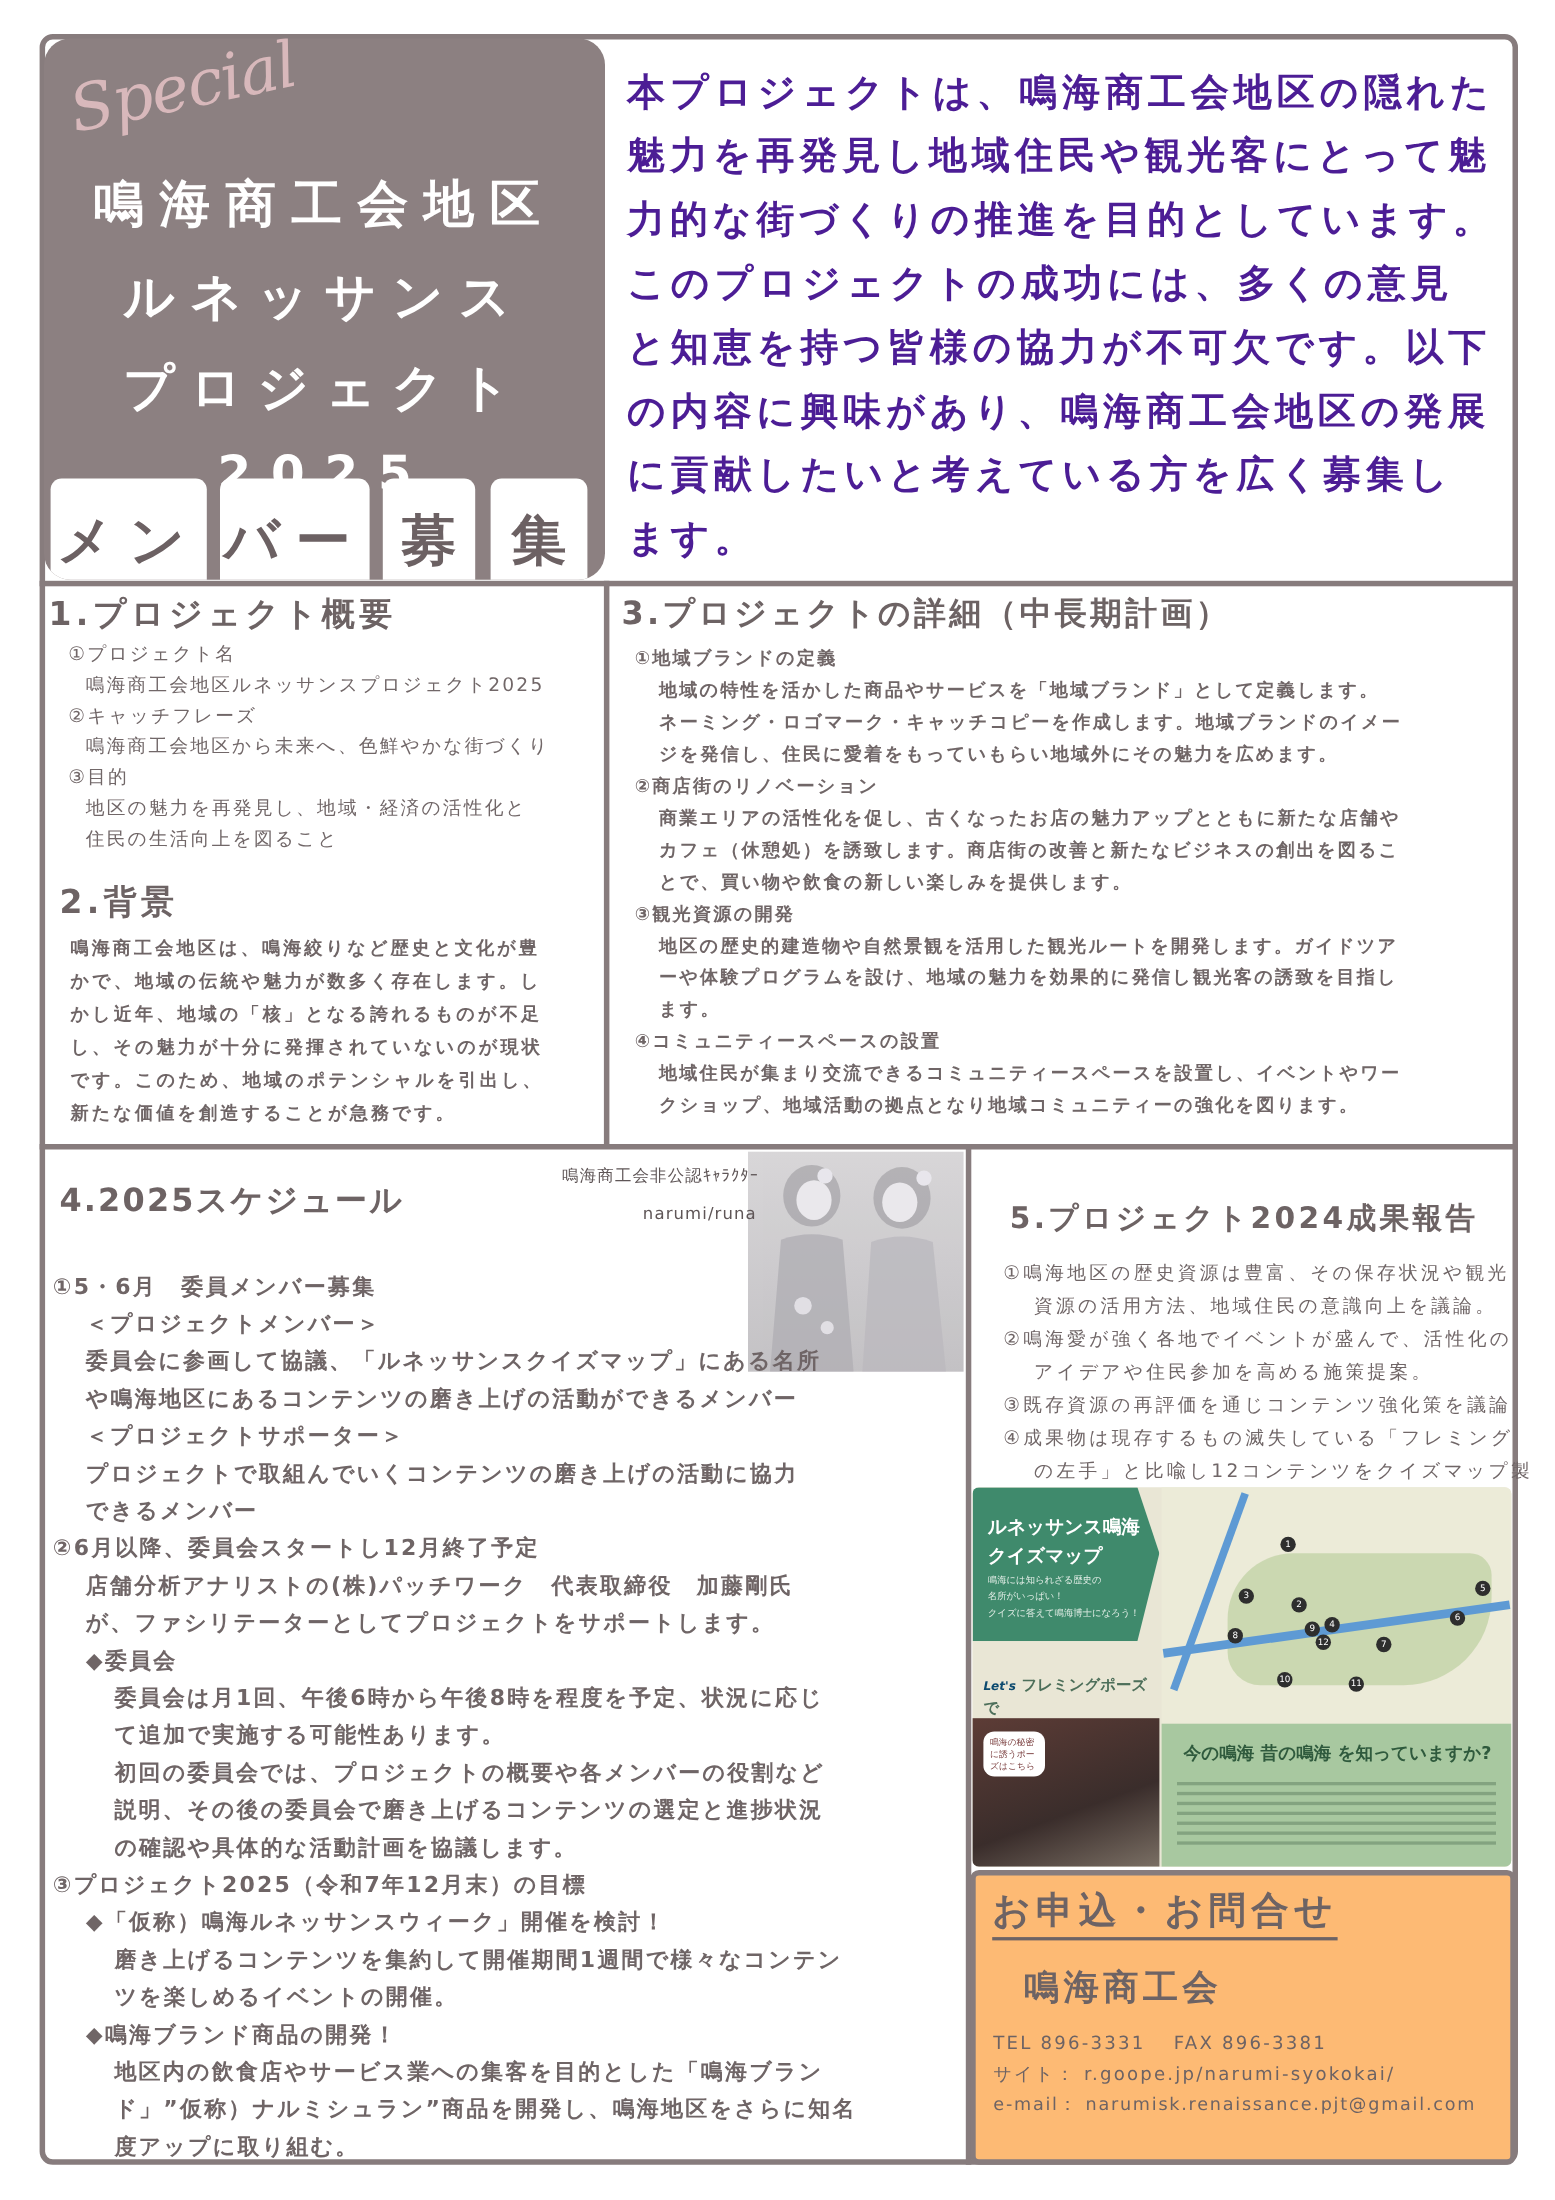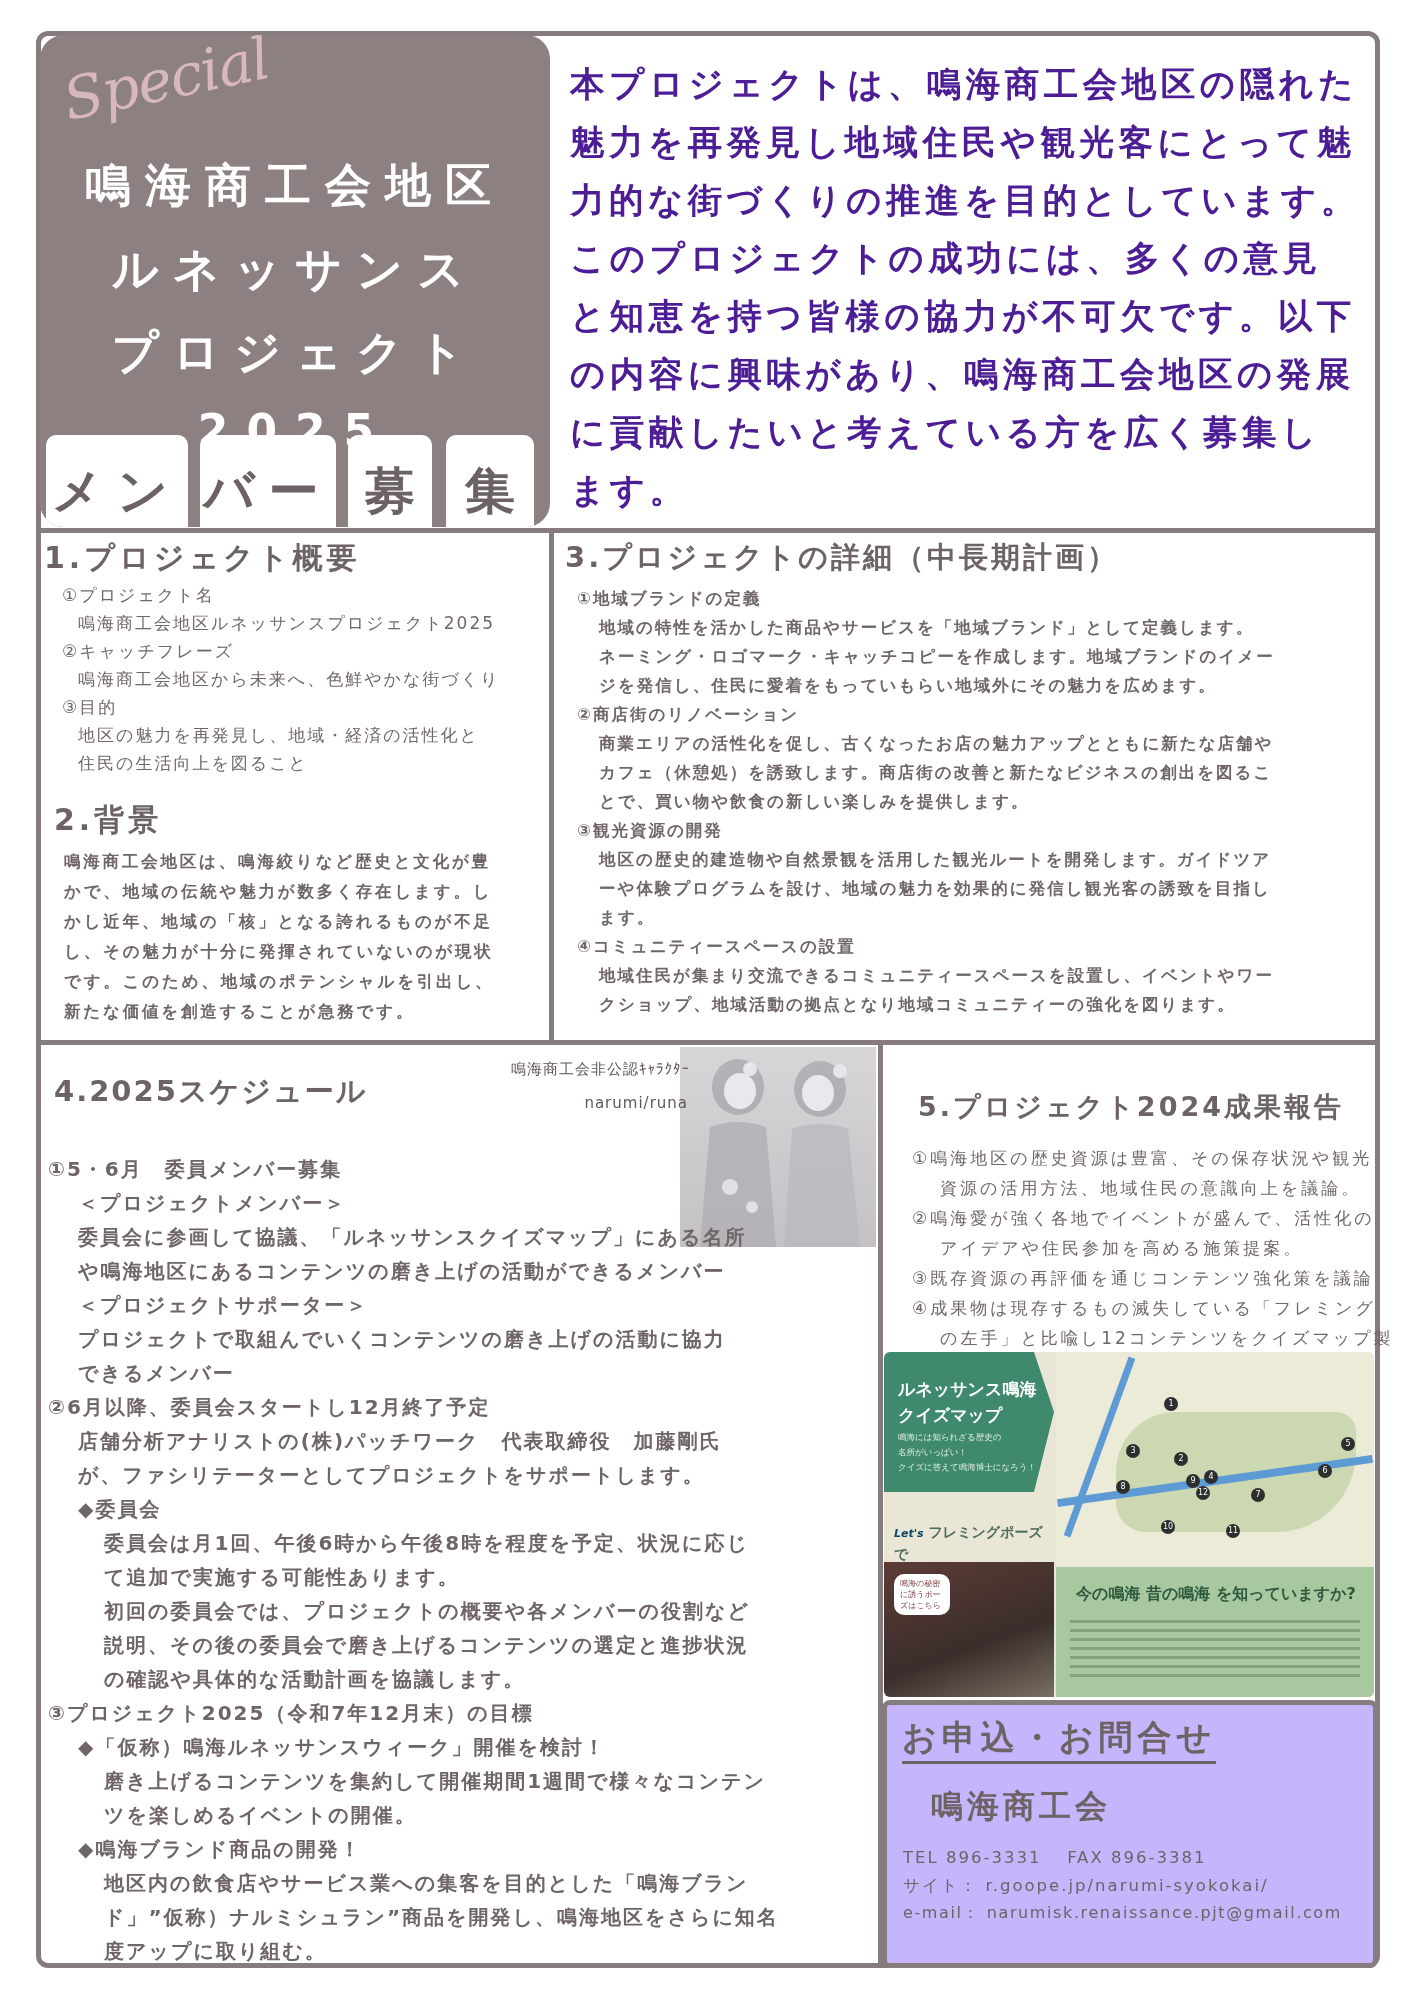--- a/index.html
+++ b/index.html
@@ -64,21 +64,21 @@
   #map .right { position: absolute; left: 172px; top: 0; width: 318px; height: 345px; background: #ecebd8; }
   #map .river { position: absolute; left: 0; top: 125px; width: 318px; height: 8px; background: #5e9ad4; transform: rotate(-8deg); }
   #map .river2 { position: absolute; left: 40px; top: 0; width: 7px; height: 190px; background: #5e9ad4; transform: rotate(20deg); }
   #map .green-area { position: absolute; left: 60px; top: 60px; width: 240px; height: 120px; background: #c3d3a8; border-radius: 60px 20px 80px 30px; opacity: 0.8; }
   #map .bottom-green { position: absolute; left: 0; top: 215px; width: 318px; height: 130px; background: #a8c8a0; }
   #map .q-title { position: absolute; left: 20px; top: 232px; color: #2f5a3d; font-weight: bold; font-size: 16px; }
   #map .q-lines { position: absolute; left: 14px; top: 262px; width: 290px; }
   #map .q-lines div { height: 3px; background: #6b8a6a; margin: 6px 0; opacity: 0.6; }
   #map .pin { position: absolute; width: 14px; height: 14px; border-radius: 50%; background: #2e2e2e; color: #fff; font-size: 8px; text-align: center; line-height: 14px; }
 
-  #contact { left: 882px; top: 1700px; width: 496px; height: 268px; background: #c4b5fd; border: 5px solid #877c7d; border-radius: 8px; }
+  #contact { left: 882px; top: 1700px; width: 496px; height: 268px; background: #fdba74; border: 5px solid #877c7d; border-radius: 8px; }
   #contact .ct-title { position: absolute; left: 15px; top: 8px; font-weight: bold; font-size: 34px; letter-spacing: 5px; color: #6d6364; border-bottom: 3px solid #6d6364; padding-bottom: 0px; line-height: 48px; }
   #contact .org { position: absolute; left: 44px; top: 80px; font-weight: bold; font-size: 32px; letter-spacing: 4px; color: #6d6364; }
   #contact .tel { position: absolute; left: 16px; top: 142px; font-size: 16.5px; letter-spacing: 2px; color: #6d6364; }
   #contact .site { position: absolute; left: 16px; top: 170px; font-size: 16.5px; letter-spacing: 2px; color: #6d6364; }
   #contact .mail { position: absolute; left: 16px; top: 198px; font-size: 16px; letter-spacing: 1.6px; color: #6d6364; }
 </style>
 </head>
 <body>
 
 <div id="frame" class="abs"></div>

